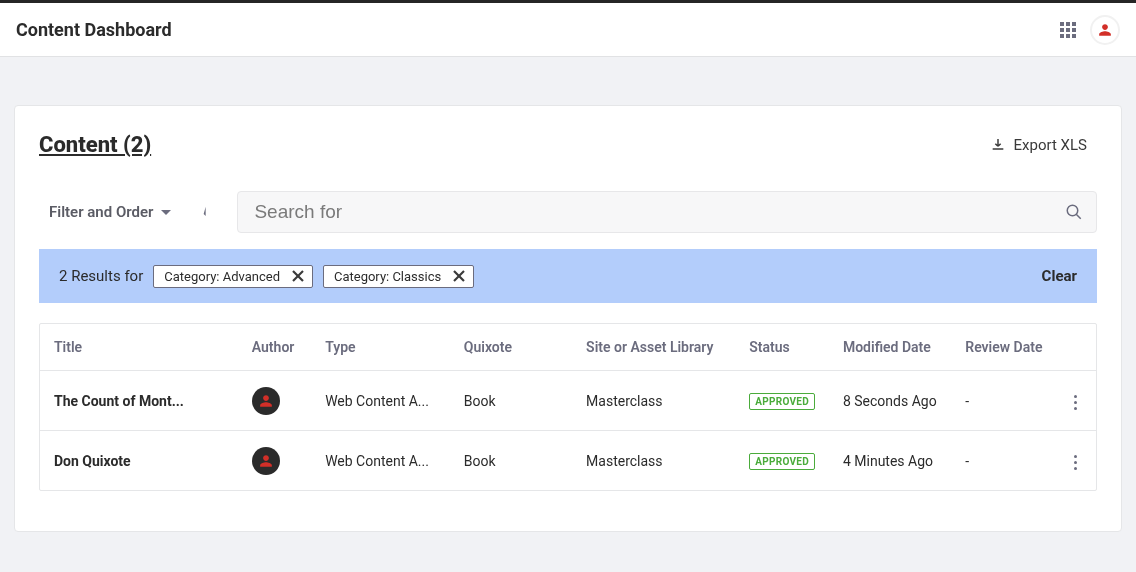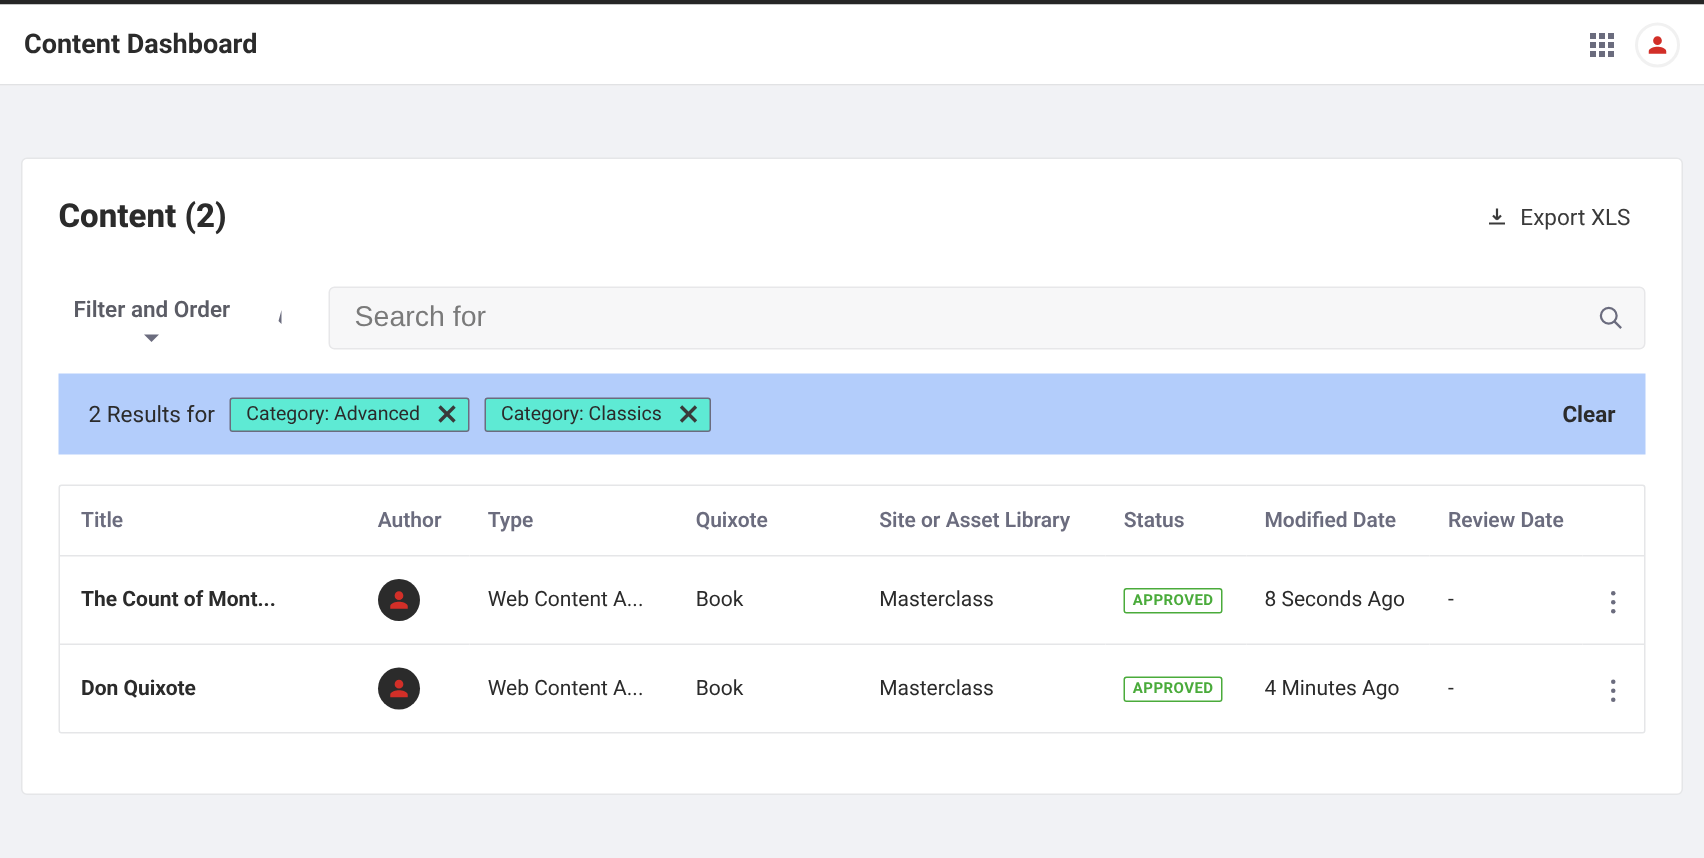--- a/index.html
+++ b/index.html
@@ -77,20 +77,21 @@
     .content-header {
       display: flex;
       align-items: center;
       justify-content: space-between;
       padding: 26px 34px 16px 24px;
     }
     .content-title {
       font-size: 22px;
       font-weight: 800;
       color: #2b2b2b;
+      text-decoration: underline;
     }
     .export-button {
       display: flex;
       align-items: center;
       gap: 8px;
       font-size: 15px;
       font-weight: 400;
       color: #3a3a3a;
       cursor: pointer;
     }
@@ -107,21 +108,20 @@
     }
     .filter-order {
       display: flex;
       align-items: center;
       gap: 8px;
       font-size: 15px;
       font-weight: 600;
       color: #5b5c65;
       cursor: pointer;
       padding: 0 10px;
-      flex-direction: column;
     }
     .caret-down {
       width: 0;
       height: 0;
       border-left: 5px solid transparent;
       border-right: 5px solid transparent;
       border-top: 5px solid #6b6c7e;
     }
     .sort-button {
       cursor: pointer;
@@ -183,21 +183,21 @@
       gap: 10px;
     }
     .results-for {
       font-size: 15px;
       color: #2b2b2b;
     }
     .filter-chip {
       display: flex;
       align-items: center;
       gap: 12px;
-      background: #5eead4;
+      background: #ffffff;
       border: 1px solid #6b6c7e;
       border-radius: 2px;
       padding: 3px 8px 3px 10px;
       font-size: 13px;
       color: #2b2b2b;
     }
     .chip-close {
       cursor: pointer;
       font-size: 14px;
       font-weight: 700;

